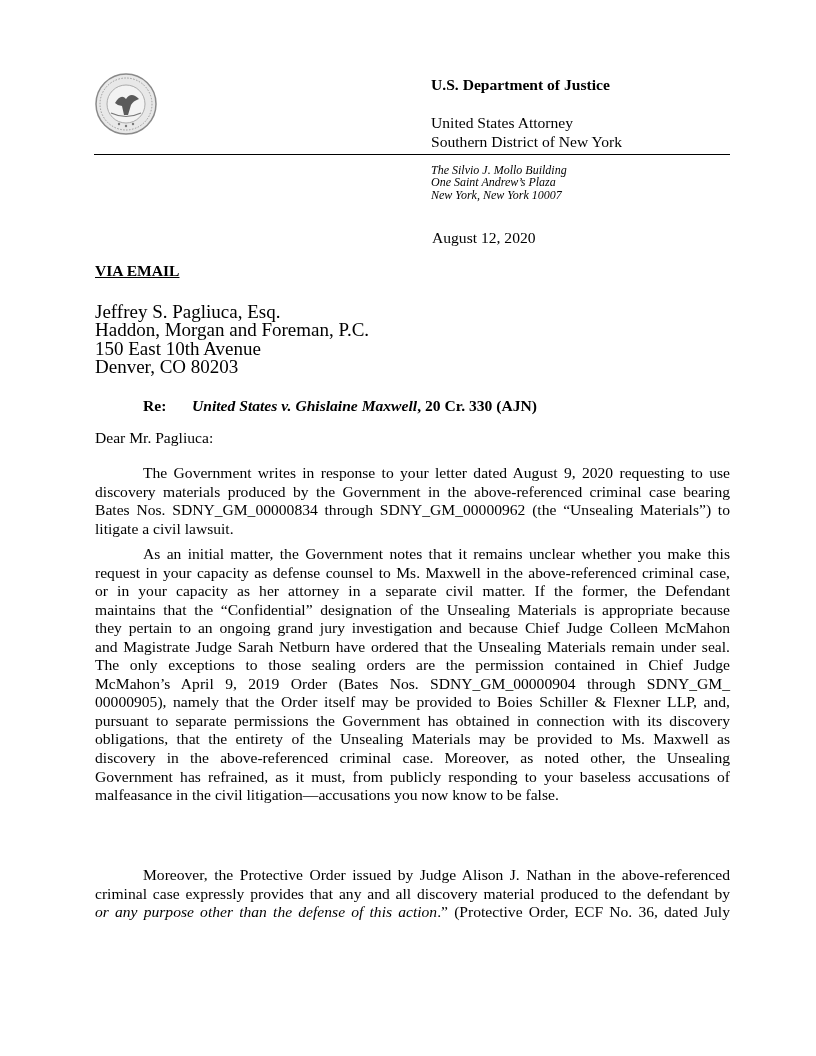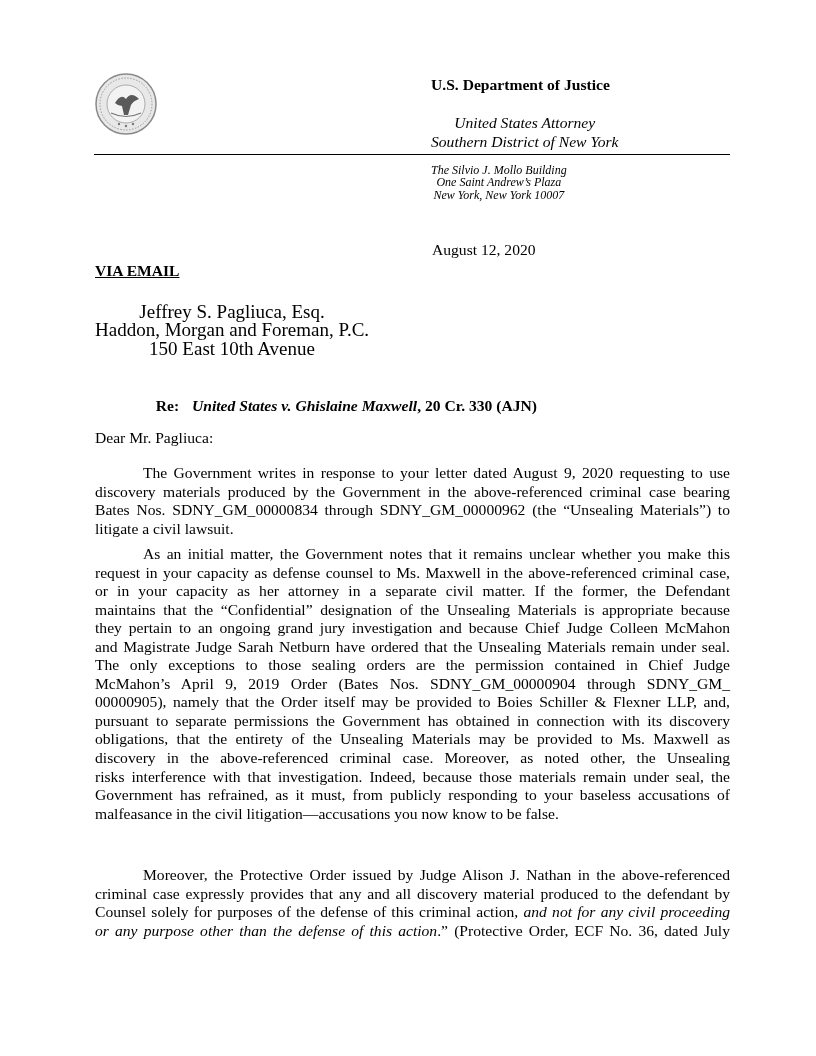--- a/index.html
+++ b/index.html
@@ -1,24 +1,24 @@
 <!DOCTYPE html>
 <html><head>
 <meta charset="utf-8">
 <style>
   html, body { margin: 0; padding: 0; background: #ffffff; }
   body { width: 816px; height: 1056px; position: relative; overflow: hidden;
          font-family: "Liberation Serif", "DejaVu Serif", serif; color: #000; }
-  .abs { position: absolute; text-align: center; }
+  .abs { position: absolute; }
   .seal { left: 95px; top: 73px; width: 62px; height: 62px; }
   .hdr-dept { left: 431px; top: 76px; font-size: 15.6px; font-weight: bold; }
-  .hdr-office { left: 431px; top: 113px; font-size: 15.6px; font-style: italic; line-height: 19px; }
+  .hdr-office { left: 431px; top: 113px; font-size: 15.6px; line-height: 19px; }
   .hdr-rule { left: 94px; top: 154px; width: 636px; height: 0; border-top: 1.2px solid #000; }
   .hdr-addr { left: 431px; top: 164px; font-size: 12px; font-style: italic; line-height: 12.3px; }
-  .date { left: 432px; top: 229px; font-size: 15.6px; margin-top: 12px; }
+  .date { left: 432px; top: 229px; font-size: 15.6px; }
   .via { left: 95px; top: 262px; font-size: 15.6px; font-weight: bold; text-decoration: underline; }
   .addressee { left: 95px; top: 303px; font-size: 19px; line-height: 18.4px; }
   .re { left: 143px; top: 397px; font-size: 15.6px; font-weight: bold; }
   .re .label { display: inline-block; width: 49px; }
   .re .case { font-style: italic; }
   .salutation { left: 95px; top: 429px; font-size: 15.6px; }
   .para { position: absolute; left: 95px; width: 635px; font-size: 15.6px; line-height: 18.55px; }
   .para .ln { display: block; white-space: nowrap; text-align: justify; text-align-last: justify; height: 18.55px; }
   .para .ln.last { text-align-last: left; }
   .para .ln.indent { padding-left: 48px; }
@@ -52,20 +52,21 @@
   <div>New York, New York 10007</div>
 </div>
 
 <div class="abs date">August 12, 2020</div>
 <div class="abs via">VIA EMAIL</div>
 
 <div class="abs addressee">
   <div>Jeffrey S. Pagliuca, Esq.</div>
   <div>Haddon, Morgan and Foreman, P.C.</div>
   <div>150 East 10th Avenue</div>
+  <div>Denver, CO 80203</div>
 </div>
 
 <div class="abs re">
   <span class="label">Re:</span><span class="case">United States v. Ghislaine Maxwell</span><span>, 20 Cr. 330 (AJN)</span>
 </div>
 
 <div class="abs salutation">Dear Mr. Pagliuca:</div>
 
 <div class="para" style="top:464px;">
   <span class="ln indent">The Government writes in response to your letter dated August 9, 2020 requesting to use</span>
@@ -80,23 +81,21 @@
   <span class="ln">or in your capacity as her attorney in a separate civil matter.  If the former, the Defendant</span>
   <span class="ln">maintains that the “Confidential” designation of the Unsealing Materials is appropriate because</span>
   <span class="ln">they pertain to an ongoing grand jury investigation and because Chief Judge Colleen McMahon</span>
   <span class="ln">and Magistrate Judge Sarah Netburn have ordered that the Unsealing Materials remain under seal.</span>
   <span class="ln">The only exceptions to those sealing orders are the permission contained in Chief Judge</span>
   <span class="ln">McMahon’s April 9, 2019 Order (Bates Nos. SDNY_GM_00000904 through SDNY_GM_</span>
   <span class="ln">00000905), namely that the Order itself may be provided to Boies Schiller &amp; Flexner LLP, and,</span>
   <span class="ln">pursuant to separate permissions the Government has obtained in connection with its discovery</span>
   <span class="ln">obligations, that the entirety of the Unsealing Materials may be provided to Ms. Maxwell as</span>
   <span class="ln">discovery in the above-referenced criminal case.  Moreover, as noted other, the Unsealing</span>
-  <span class="ln">risks interference with that investigation.  Indeed, because those materials remain under seal, the</span>
   <span class="ln">Government has refrained, as it must, from publicly responding to your baseless accusations of</span>
   <span class="ln last">malfeasance in the civil litigation—accusations you now know to be false.</span>
 </div>
 
 <div class="para" style="top:866px;">
   <span class="ln indent">Moreover, the Protective Order issued by Judge Alison J. Nathan in the above-referenced</span>
   <span class="ln">criminal case expressly provides that any and all discovery material produced to the defendant by</span>
-  <span class="ln"><span>Counsel solely for purposes of the defense of this criminal action, </span><span class="it">and not for any civil proceeding</span></span>
   <span class="ln"><span class="it">or any purpose other than the defense of this action</span><span>.”  (Protective Order, ECF No. 36, dated July</span></span>
 </div>
 
 </body></html>

